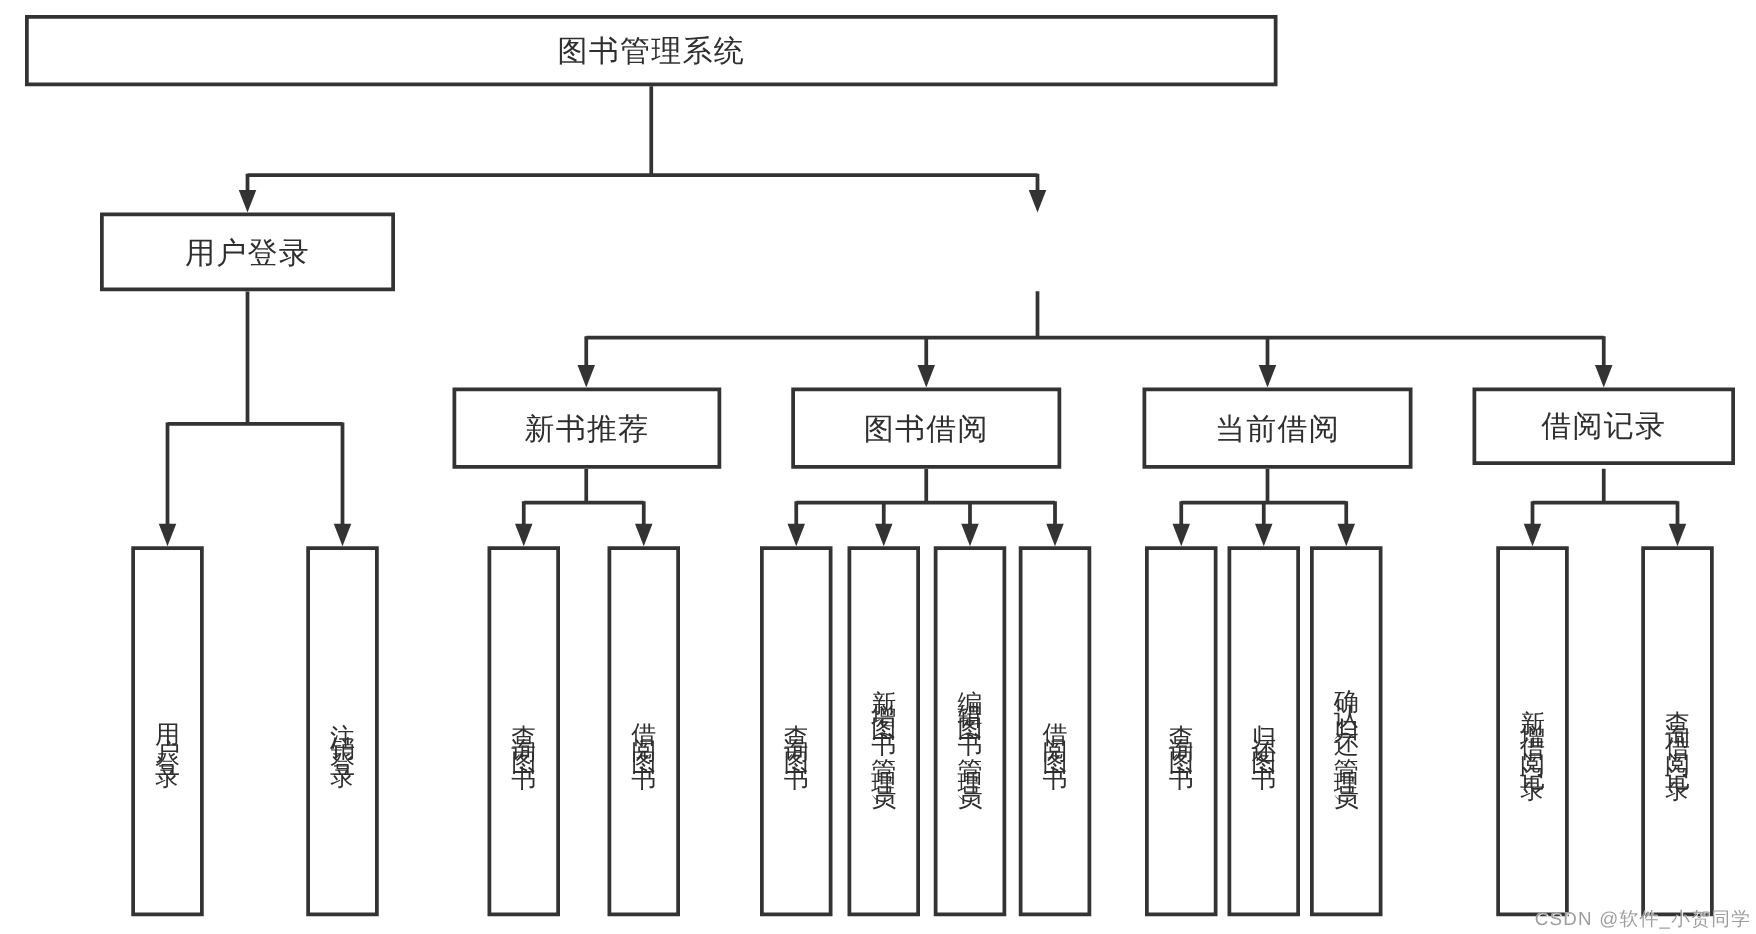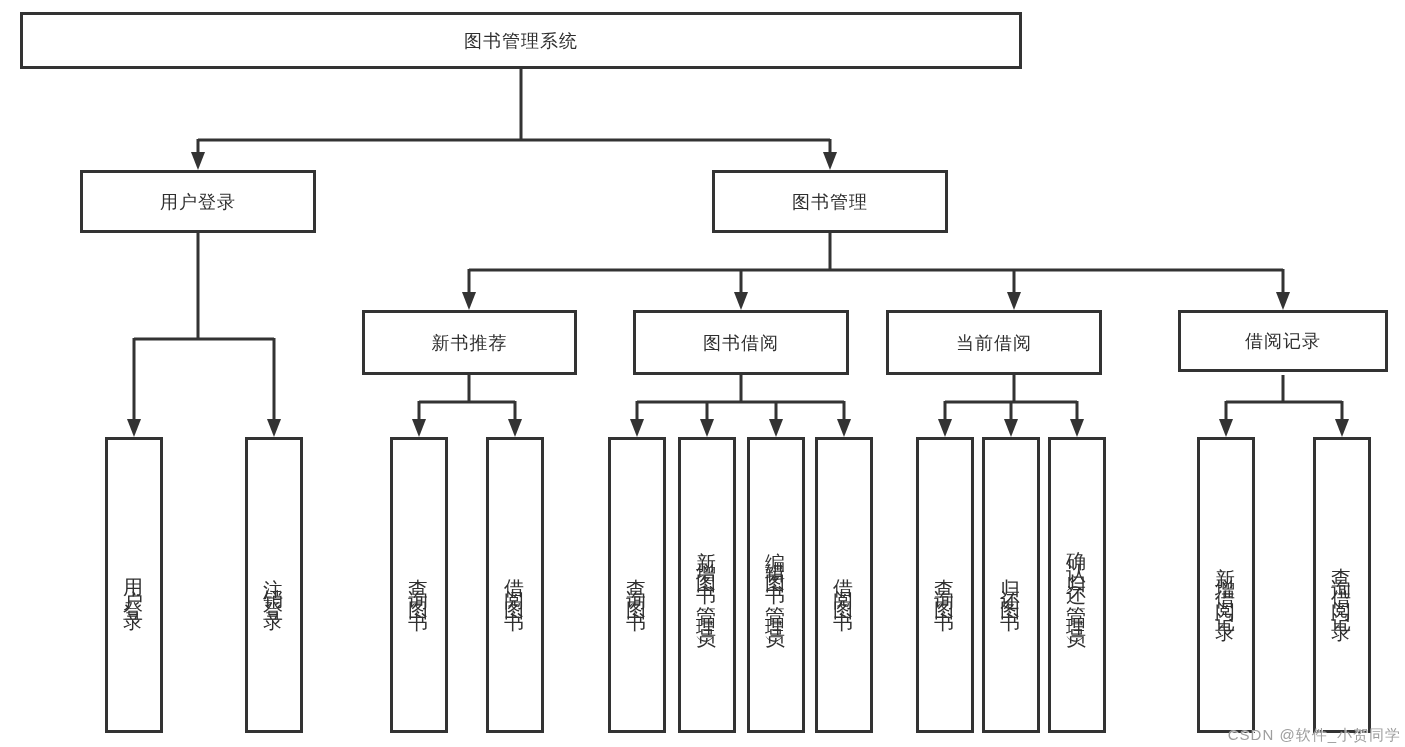--- a/index.html
+++ b/index.html
@@ -34,21 +34,21 @@
     fill: none;
   }
   .arrowhead { fill: var(--line); }
   .box {
     position: absolute;
     background: var(--background);
     border: 3px solid var(--box-border);
     display: flex;
     align-items: center;
     justify-content: center;
-    font-size: 18px;
+    font-size: 24px;
     color: var(--text);
     letter-spacing: 1px;
     white-space: nowrap;
   }
   .leaf {
     top: 437px;
     width: 58px;
     height: 296px;
     writing-mode: vertical-rl;
     text-orientation: mixed;
@@ -111,25 +111,24 @@
     <g>
       <path class="connector-path" d="M1283 375 V402 M1226 402 H1342 M1226 401 V420 M1342 401 V420"></path>
       <polygon class="arrowhead" points="1219,419 1233,419 1226,437"></polygon>
       <polygon class="arrowhead" points="1335,419 1349,419 1342,437"></polygon>
     </g>
   </svg>
 
   <div class="box" style="left:20px; top:12px; width:1002px; height:57px;">图书管理系统</div>
 
   <div class="box" style="left:80px; top:170px; width:236px; height:63px;">用户登录</div>
-  <div class="box" style="left:712px; top:170px; width:236px; height:63px;">图书管理</div>
 
   <div class="box" style="left:362px; top:310px; width:215px; height:65px;">新书推荐</div>
   <div class="box" style="left:633px; top:310px; width:216px; height:65px;">图书借阅</div>
-  <div class="box" style="left:886px; top:310px; width:216px; height:65px;">当前借阅</div>
+  <div class="box" style="left:914px; top:310px; width:216px; height:65px;">当前借阅</div>
   <div class="box" style="left:1178px; top:310px; width:210px; height:62px;">借阅记录</div>
 
   <div class="box leaf" style="left:105px;">用户登录</div>
   <div class="box leaf" style="left:245px;">注销登录</div>
 
   <div class="box leaf" style="left:390px;">查询图书</div>
   <div class="box leaf" style="left:486px;">借阅图书</div>
 
   <div class="box leaf" style="left:608px;">查询图书</div>
   <div class="box leaf" style="left:678px;">新增图书（管理员）</div>

